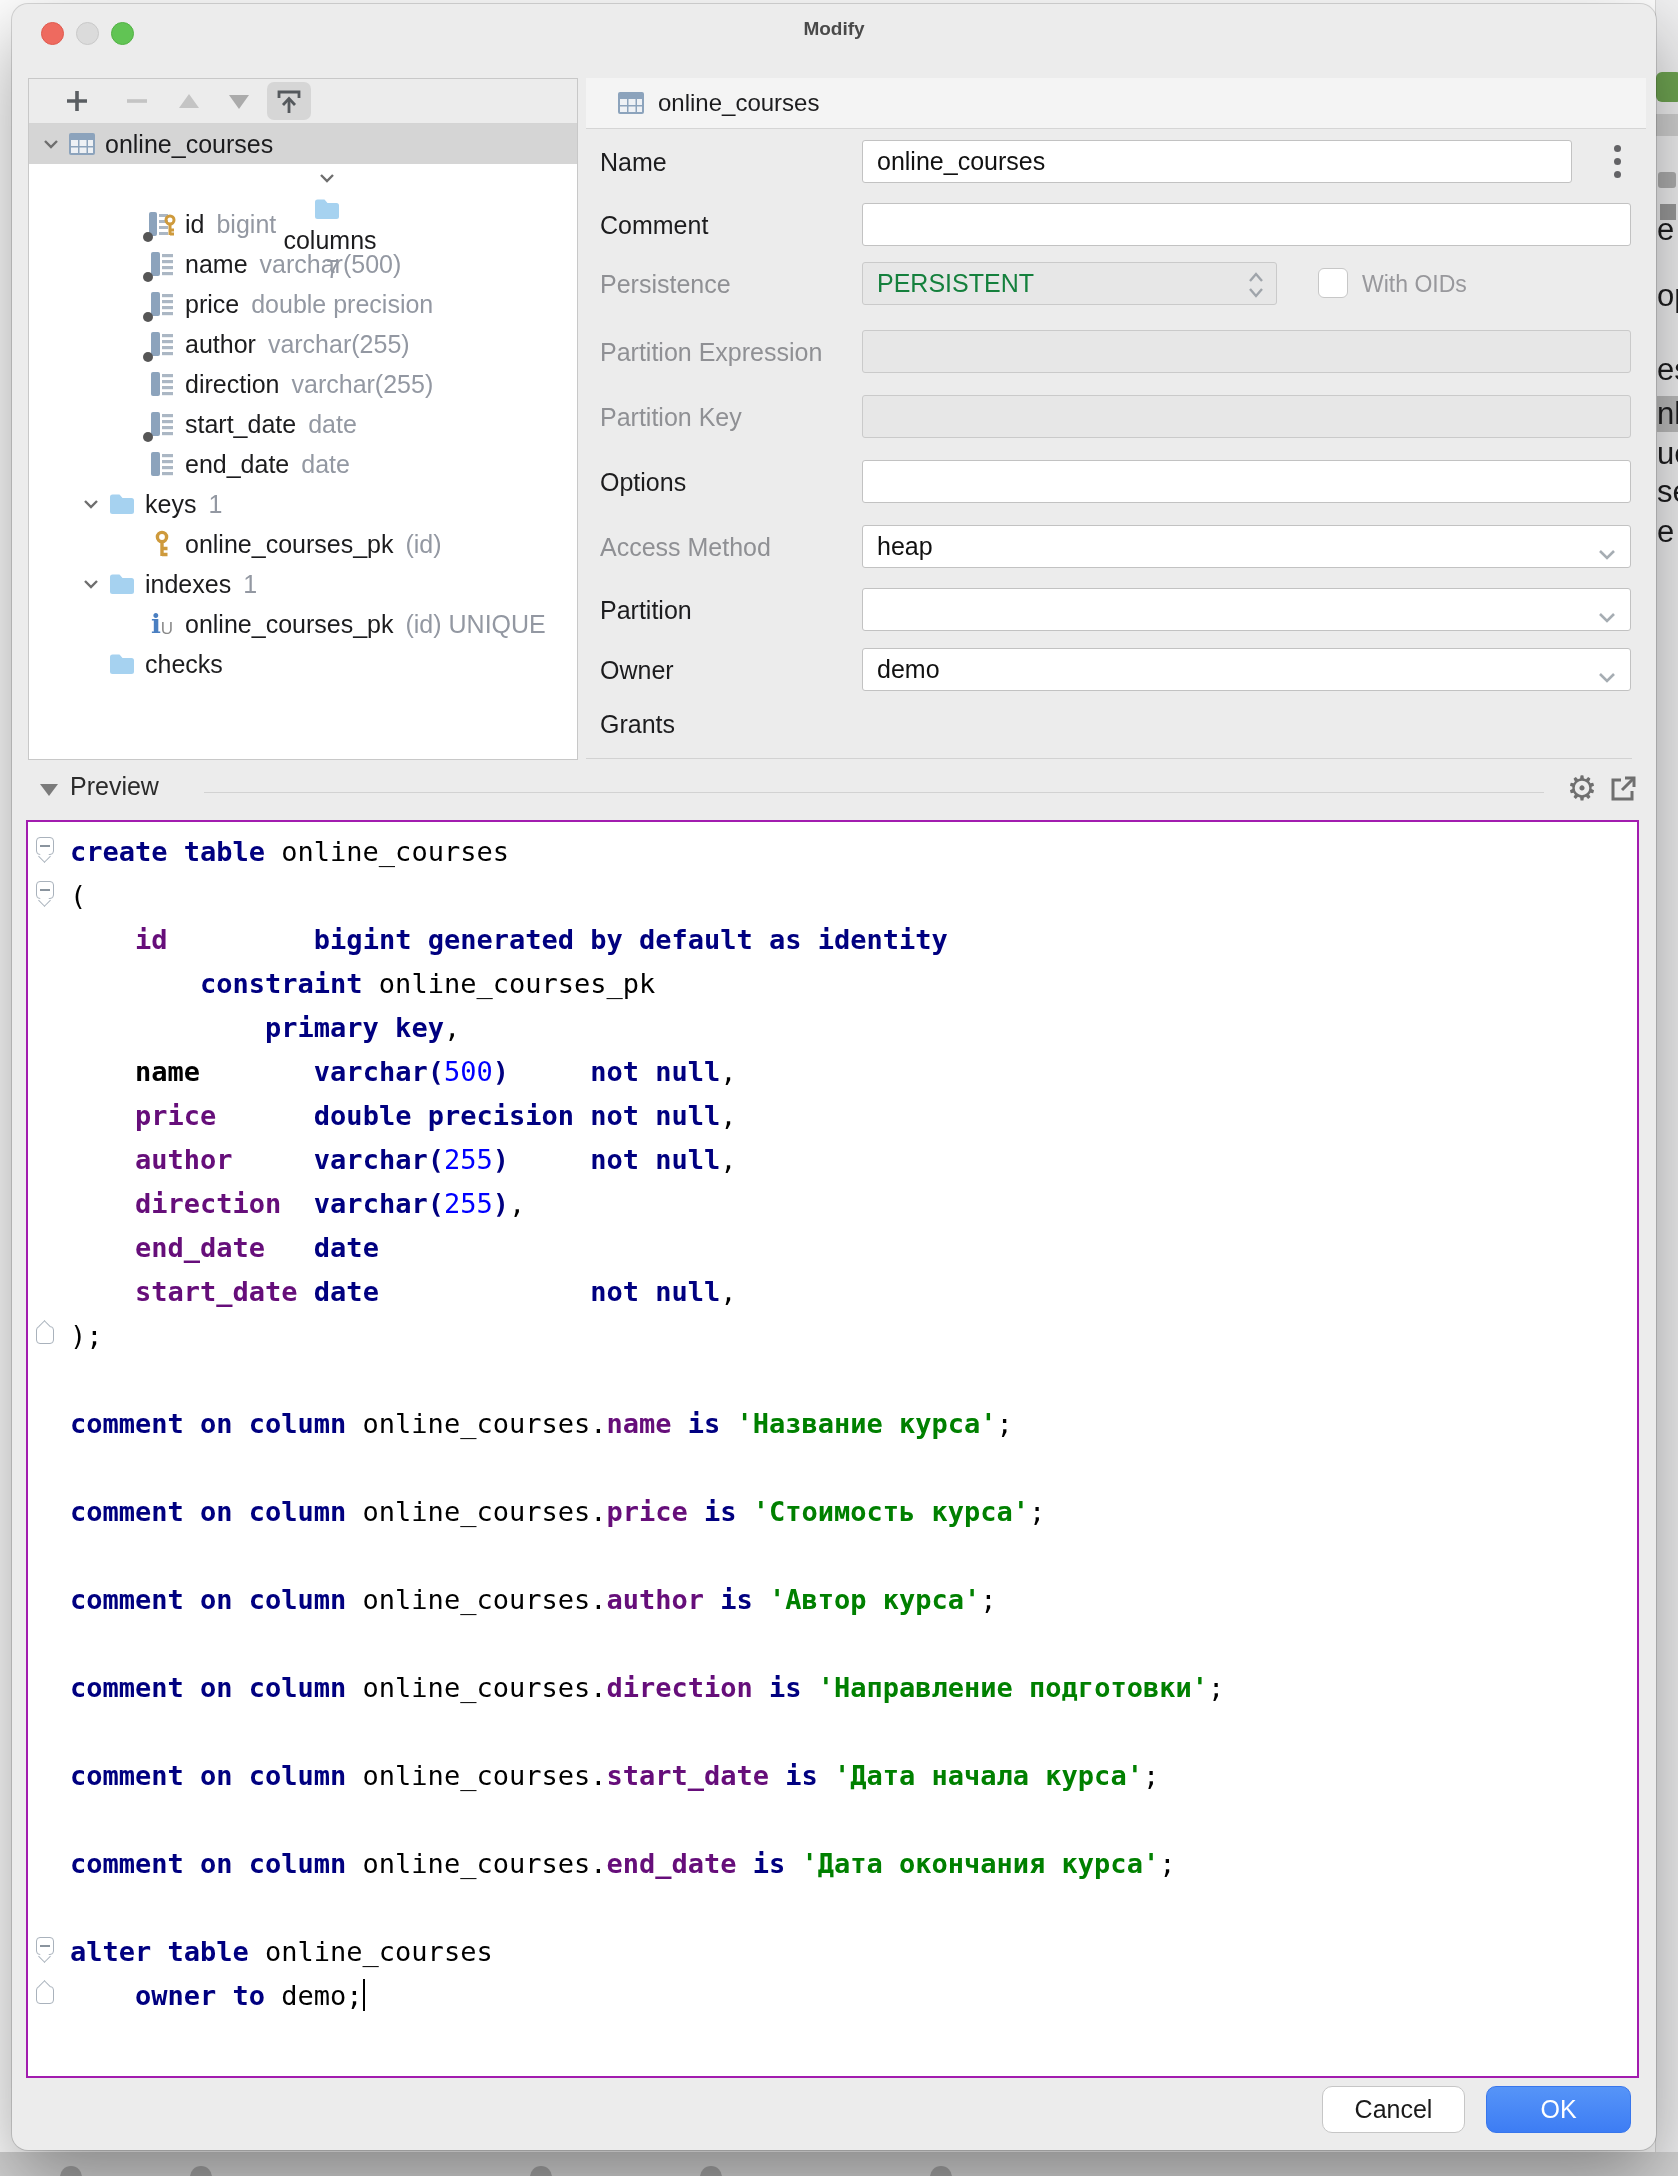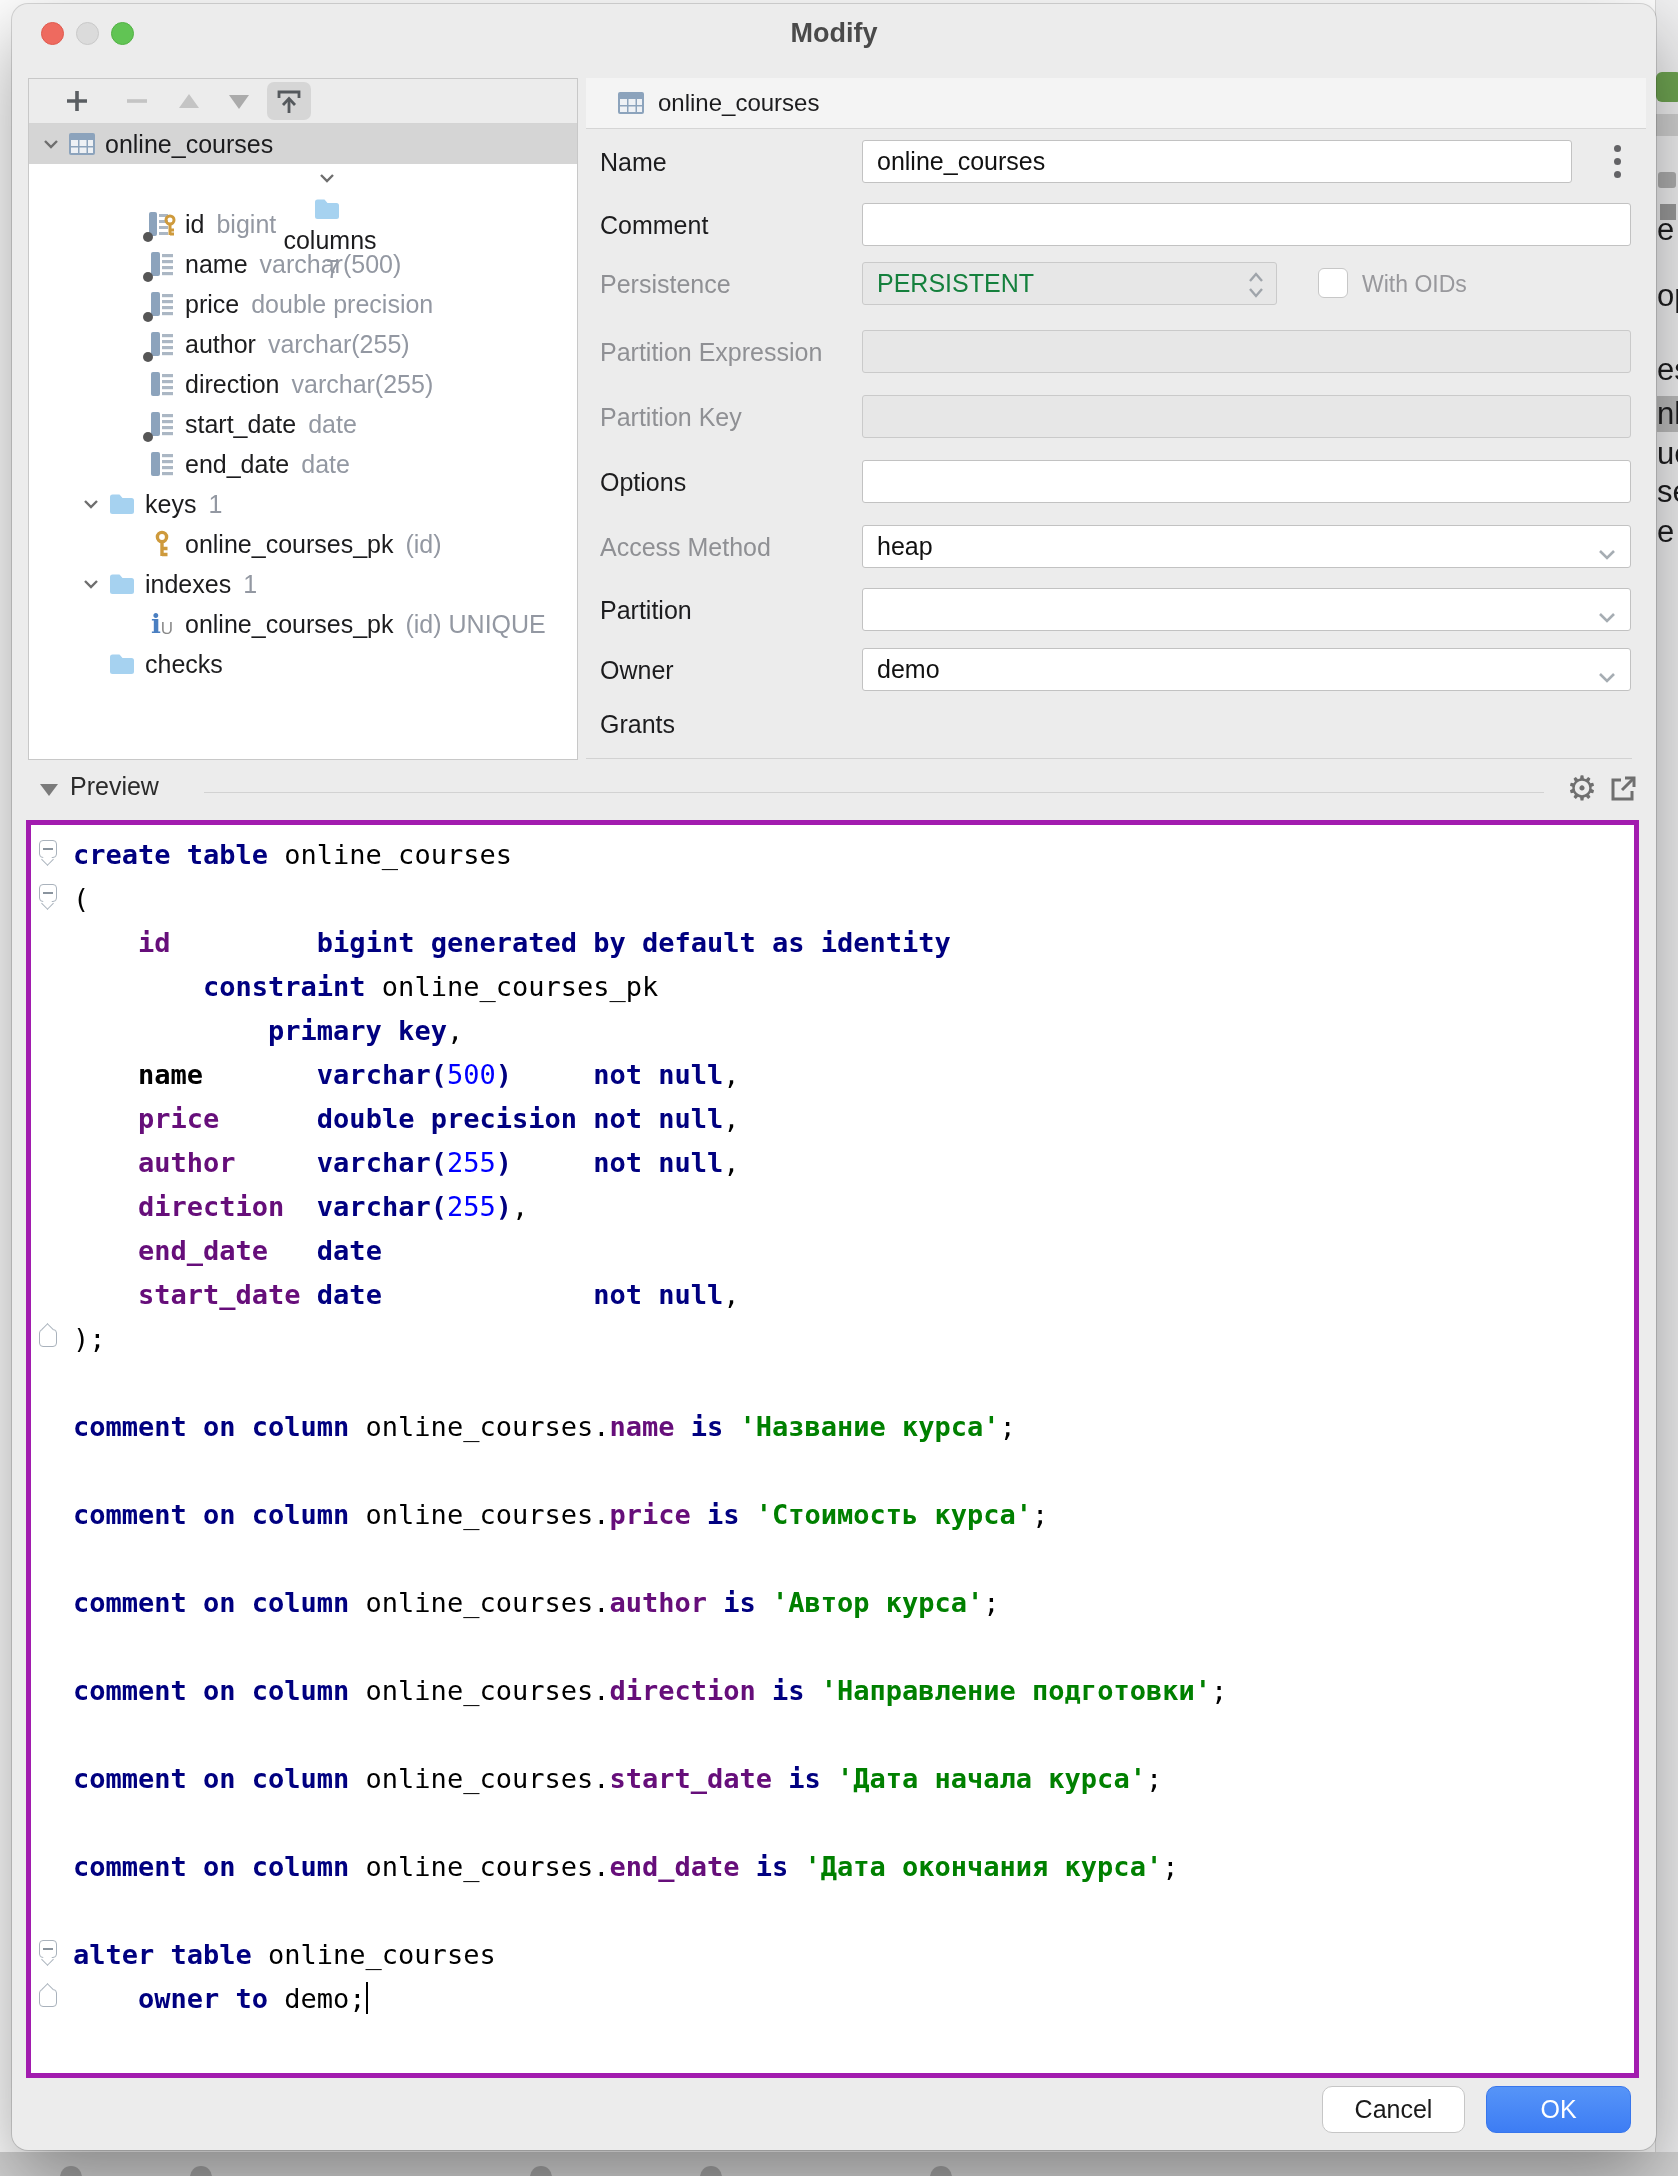--- a/index.html
+++ b/index.html
@@ -19,21 +19,21 @@
   .dock-dot{position:absolute;top:14px;width:22px;height:22px;border-radius:50%;background:#7c7c7c;opacity:.55}
 
   
   .dialog{position:absolute;left:12px;top:4px;width:1644px;height:2146px;background:#ECECEC;
           border-radius:16px;box-shadow:0 0 0 1px rgba(0,0,0,.14),0 30px 80px rgba(0,0,0,.38)}
   .titlebar{position:absolute;left:0;top:0;width:100%;height:60px}
   .tl{position:absolute;top:18px;width:23px;height:23px;border-radius:50%}
   .tl.red{left:29px;background:#EE6A5F;border:1px solid #E05A4E;box-sizing:border-box}
   .tl.gray{left:64px;background:#DBDBDB;border:1px solid #C9C9C9;box-sizing:border-box}
   .tl.green{left:99px;background:#61C454;border:1px solid #52B244;box-sizing:border-box}
-  .wtitle{position:absolute;left:0;right:0;top:14px;text-align:center;font-size:27px;font-weight:bold;color:#4a4a4a}
+  .wtitle{position:absolute;left:0;right:0;top:14px;text-align:center;font-size:19px;font-weight:bold;color:#4a4a4a}
 
   
   .tree-panel{position:absolute;left:16px;top:74px;width:550px;height:682px;background:#fff;
               border:1px solid #C8C8C8;box-sizing:border-box;overflow:hidden}
   .tree-toolbar{position:absolute;left:0;top:0;right:0;height:44px;background:#ECECEC;border-bottom:1px solid #D4D4D4}
   .tb-btn{position:absolute;top:3px;width:44px;height:38px;border-radius:7px;display:flex;align-items:center;justify-content:center}
   .tb-btn.pressed{background:#D6D6D6}
   .tree-body{position:absolute;left:0;top:45px;right:0;bottom:0}
   .trow{position:relative;height:40px;display:flex;align-items:center;font-size:25px;color:#1c1c1e;white-space:nowrap}
   .trow.sel{background:#D5D5D5}
@@ -60,21 +60,21 @@
   .cb{position:absolute;left:732px;width:30px;height:30px;background:#fff;border:1px solid #C7C7C7;border-radius:6px;box-sizing:border-box}
   .cb-label{position:absolute;left:776px;font-size:23px;color:#98989C}
 
   
   .pv-header{position:absolute;left:0;top:762px;width:1644px;height:44px}
   .pv-tri{position:absolute;left:28px;top:18px;width:0;height:0;border-left:9px solid transparent;border-right:9px solid transparent;border-top:12px solid #7b7b7b}
   .pv-label{position:absolute;left:58px;top:6px;font-size:25px;color:#2b2b2b}
   .pv-line{position:absolute;left:192px;top:26px;width:1340px;height:1px;background:#D2D2D2}
   .pv-gear{position:absolute;left:1552px;top:2px;width:36px;height:40px;font-size:34px;line-height:40px;color:#6F6F6F;text-align:center}
   .pv-ext{position:absolute;left:1596px;top:8px}
-  .pv-box{position:absolute;left:14px;top:816px;width:1613px;height:1258px;background:#fff;border:5px solid #a21caf;
+  .pv-box{position:absolute;left:14px;top:816px;width:1613px;height:1258px;background:#fff;border:2px solid #a21caf;
           box-sizing:border-box;overflow:hidden}
   .code{position:absolute;left:0;top:8px;right:0;font-family:"DejaVu Sans Mono",monospace;font-size:27px}
   .cl{position:relative;height:44px;line-height:44px;white-space:pre;padding-left:42px}
   .kw{color:var(--kw);font-weight:bold}
   .col{color:var(--col);font-weight:bold}
   .num{color:var(--num)}
   .str{color:var(--str);font-weight:bold}
   .pl{color:#000}
   .plb{color:#000;font-weight:bold}
   .caret{display:inline-block;width:0;height:32px;border-left:2.5px solid #000;vertical-align:-6px}

